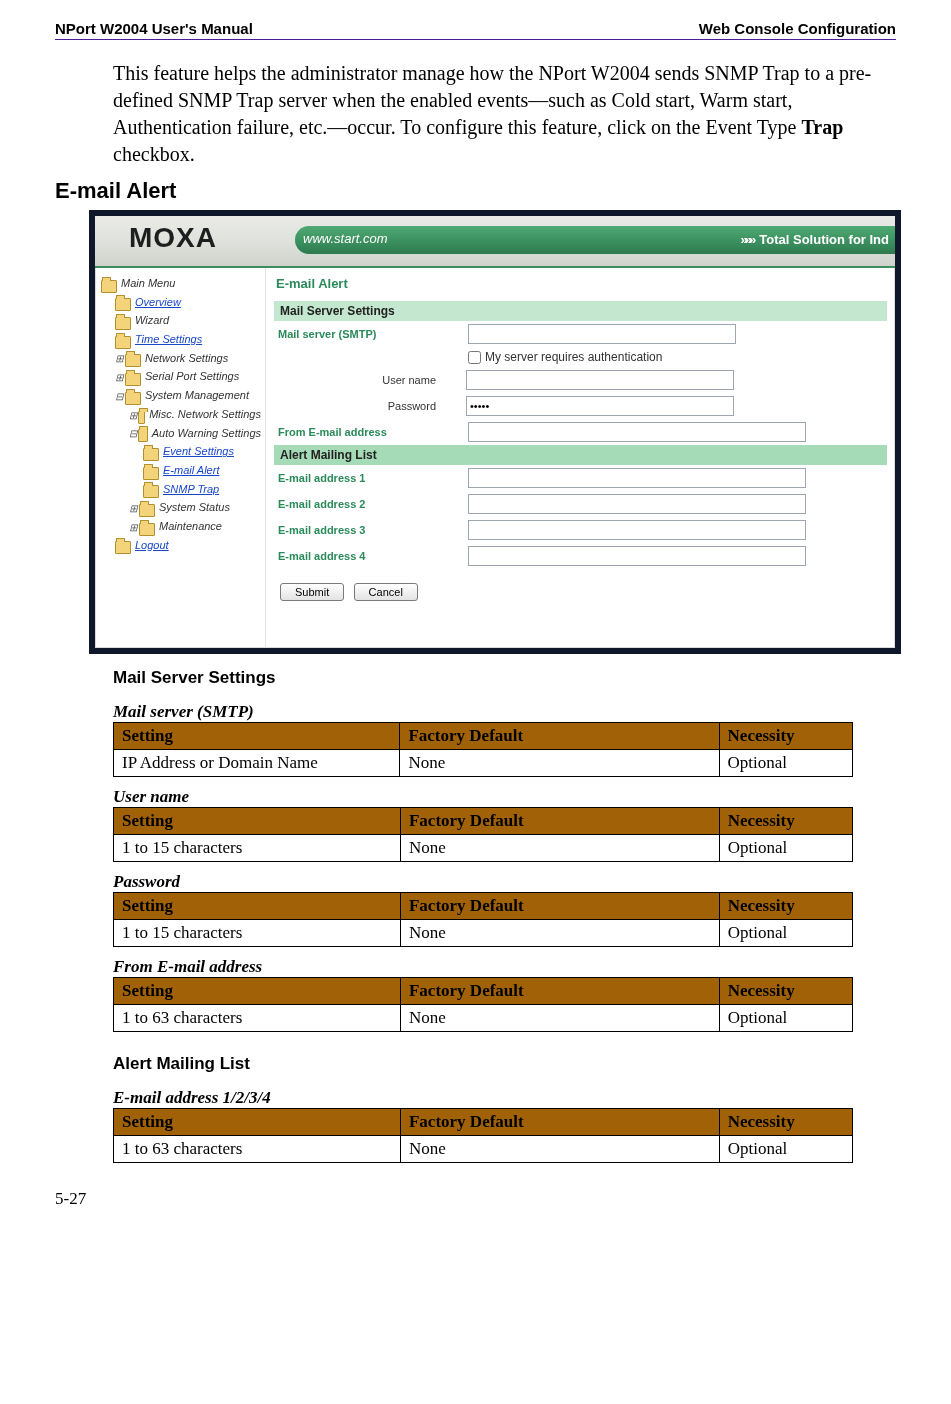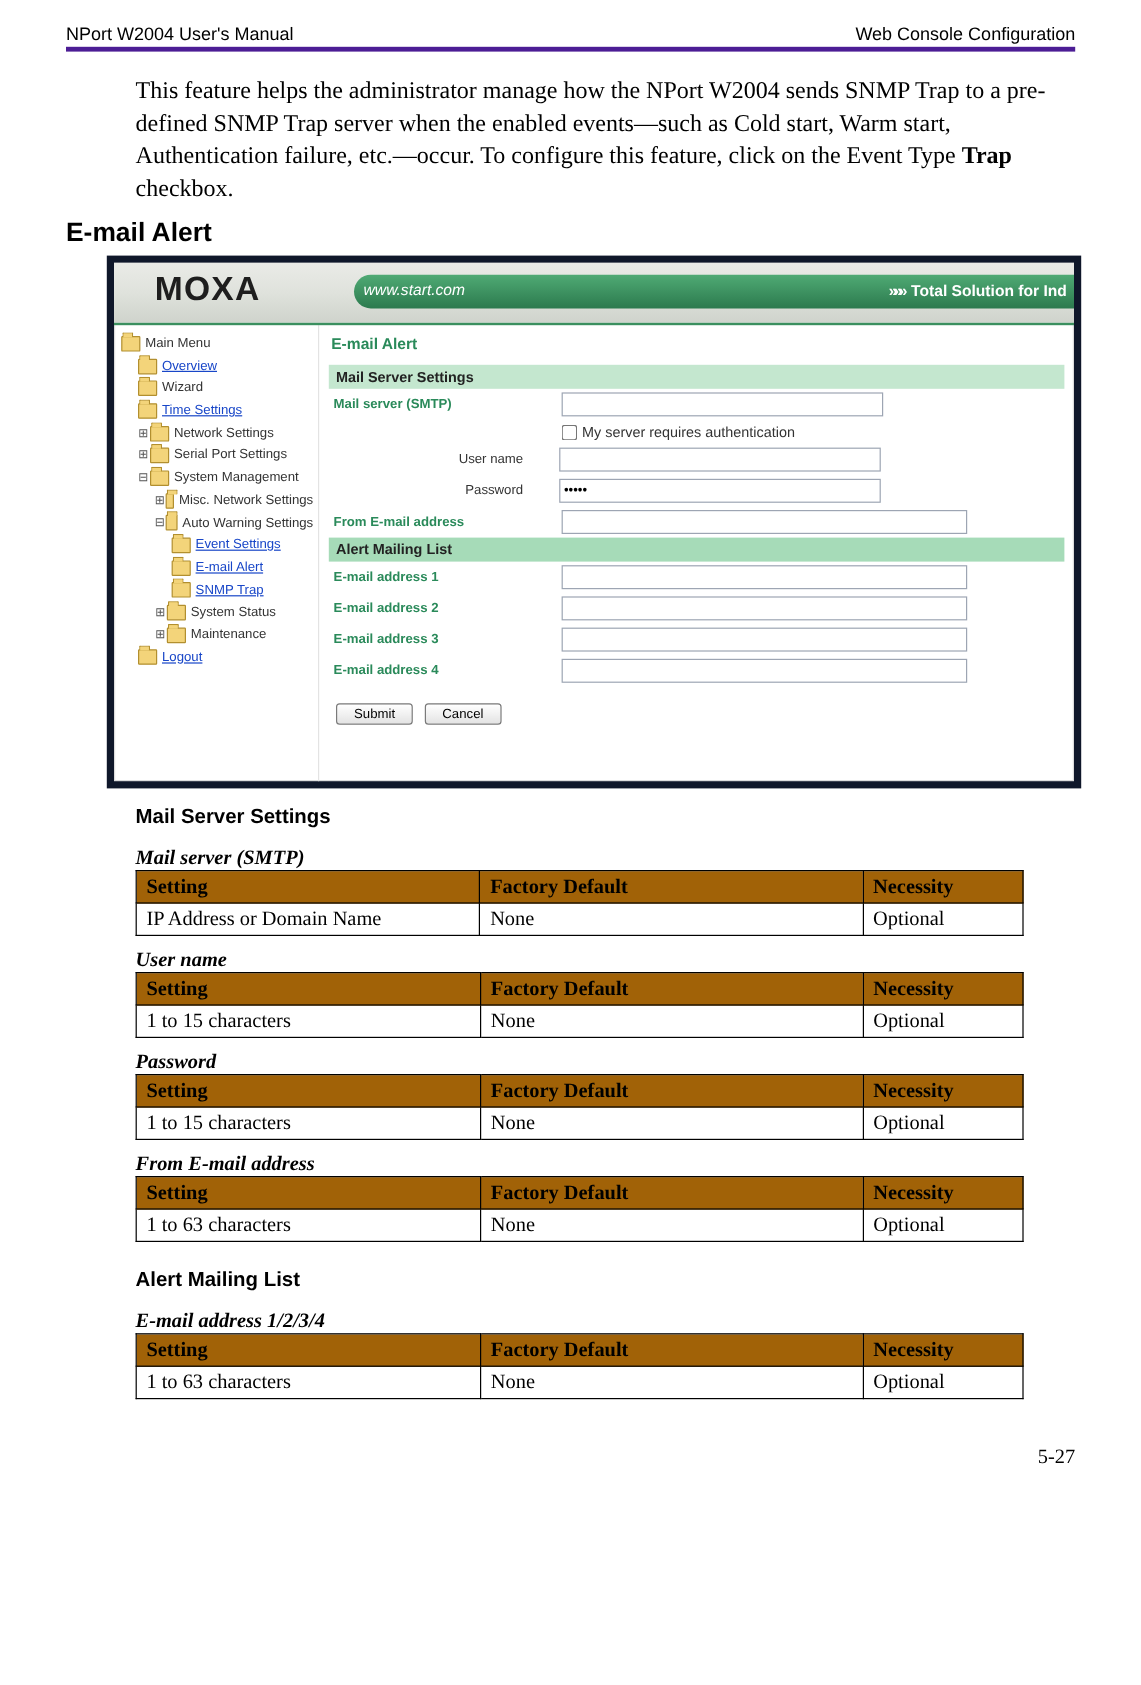--- a/index.html
+++ b/index.html
@@ -11,23 +11,23 @@
     background: #fff;
     width: 951px;
   }
   .page {
     padding: 20px 55px 30px 55px;
   }
   .header-row {
     display: flex;
     justify-content: space-between;
     font-family: Arial, Helvetica, sans-serif;
-    font-weight: normal;
+    font-weight: bold;
     font-size: 15px;
-    border-bottom: 4px solid #4c1d95;
+    border-bottom: 1px solid #4c1d95;
     padding-bottom: 2px;
     margin-bottom: 20px;
   }
   .intro-para {
     margin: 16px 0 10px 58px;
     line-height: 1.35;
     font-size: 20px;
   }
   .intro-para .bold { font-weight: bold; }
   h1.section-h {
@@ -92,22 +92,23 @@
   }
   .shot-nav {
     width: 160px;
     padding: 6px 4px 6px 6px;
     border-right: 1px solid #e3e3e3;
     line-height: 1.7;
     font-size: 11px;
   }
   .shot-nav .item {
     display: flex;
-    align-items: center;
+    align-items: flex-end;
     white-space: nowrap;
+    font-style: italic;
   }
   .shot-nav .fold {
     width: 14px; height: 11px;
     background: #f3d47a;
     border: 1px solid #b28f2f;
     border-radius: 1px;
     margin-right: 4px;
     display: inline-block;
     position: relative;
   }
@@ -225,23 +226,23 @@
     vertical-align: middle;
   }
   table.spec th {
     background: #a16207;
     font-weight: bold;
   }
   table.spec .col-set { width: 285px; }
   table.spec .col-def { width: 320px; }
   table.spec .col-nec { width: 120px; }
   .footer-pagenum {
-    text-align: right;
+    text-align: left;
     font-size: 17px;
-    margin-top: 38px;
+    margin-top: 26px;
   }
 </style>
 </head>
 <body>
 
 <div class="page">
 
   <div class="header-row">
     <span>NPort W2004 User's Manual</span>
     <span>Web Console Configuration</span>

